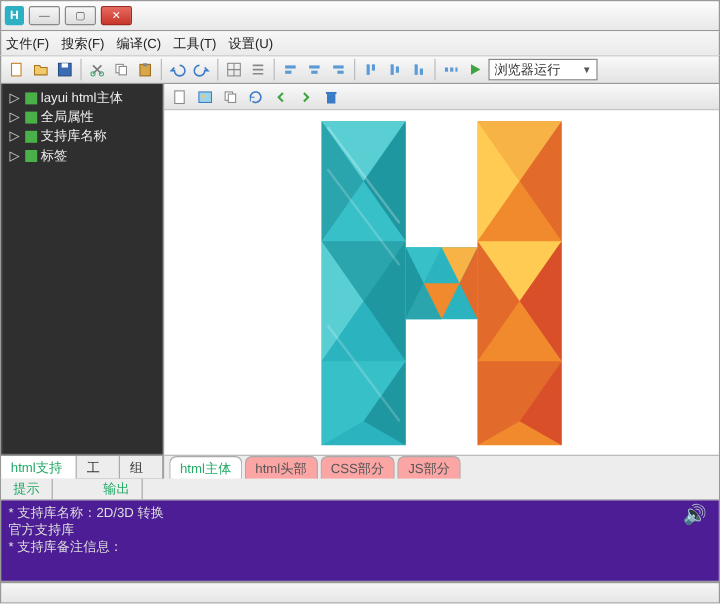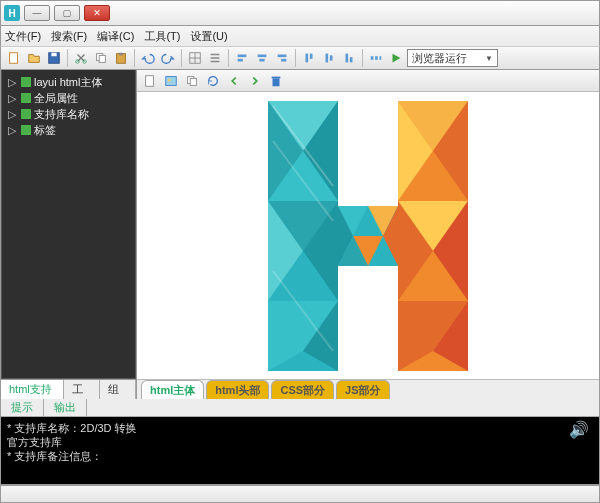--- a/index.html
+++ b/index.html
@@ -20,31 +20,31 @@
 .combo .arrow { margin-left: 18px; font-size: 8px; color: #555; }
 .workarea { flex: 1; display: flex; border-left: 1px solid #999; border-right: 1px solid #999; min-height: 0; }
 .leftpanel { width: 135px; display: flex; flex-direction: column; background: #2f2f2f; }
 .tree { flex: 1; padding: 4px 6px; color: #eee; font-size: 11px; line-height: 16px; border: 1px solid #555; border-top: none; }
 .tree .item { display: flex; align-items: center; gap: 3px; }
 .tree .fold { color: #ccc; width: 10px; }
 .tree .cube { width: 10px; height: 10px; background: #4ab04a; }
 .lefttabs { height: 20px; background: #ededed; display: flex; border-top: 1px solid #999; }
 .lefttab { padding: 2px 8px; border-right: 1px solid #aaa; font-size: 11px; color: #333; }
 .lefttab.active { background: #fff; color: #2a6; }
-.rightpanel { flex: 1; display: flex; flex-direction: column; border-left: 1px solid #999; font-weight: bold; }
+.rightpanel { flex: 1; display: flex; flex-direction: column; border-left: 1px solid #999; }
 .canvas-toolbar { height: 22px; background: linear-gradient(#f9f9f9,#e3e3e3); border-bottom: 1px solid #bbb; display: flex; align-items: center; padding: 0 4px; gap: 3px; }
 .canvas { flex: 1; background: #fff; display: flex; align-items: center; justify-content: center; overflow: hidden; }
 .canvas svg { width: 300px; height: 290px; }
 .bottomtabs { height: 20px; background: #ededed; display: flex; border-top: 1px solid #bbb; padding-left: 4px; }
-.btab { padding: 2px 8px; border: 1px solid #aaa; border-bottom: none; border-radius: 6px 6px 0 0; margin-right: 2px; font-size: 11px; color: #555; background: #eab308; }
+.btab { padding: 2px 8px; border: 1px solid #aaa; border-bottom: none; border-radius: 6px 6px 0 0; margin-right: 2px; font-size: 11px; color: #555; background: #fca5a5; }
 .btab.active { color: #2a6; background: #fff; }
 .outputarea { border: 1px solid #999; border-top: none; display: flex; flex-direction: column; height: 86px; }
-.outtabs { height: 18px; background: #ededed; display: flex; border-bottom: 1px solid #aaa; }
+.outtabs { height: 18px; background: #ededed; display: flex; border-bottom: 1px solid #aaa; gap: 32px; }
 .outtab { padding: 1px 10px; border-right: 1px solid #aaa; font-size: 11px; color: #2a6; }
-.out-content { flex: 1; background: #000000; color: #ddd; padding: 4px 6px; font-size: 11px; line-height: 14px; position: relative; }
+.out-content { flex: 1; background: #4c1d95; color: #ddd; padding: 4px 6px; font-size: 11px; line-height: 14px; position: relative; }
 .out-content .speaker { position: absolute; right: 10px; top: 6px; color: #aaa; font-size: 16px; }
 .statusbar { height: 18px; background: linear-gradient(#f6f6f6,#e6e6e6); border: 1px solid #999; }
 </style>
 </head>
 <body>
 
 <div class="titlebar">
   <div class="app-icon">H</div>
   <div class="winbtns">
     <div class="winbtn">—</div>

